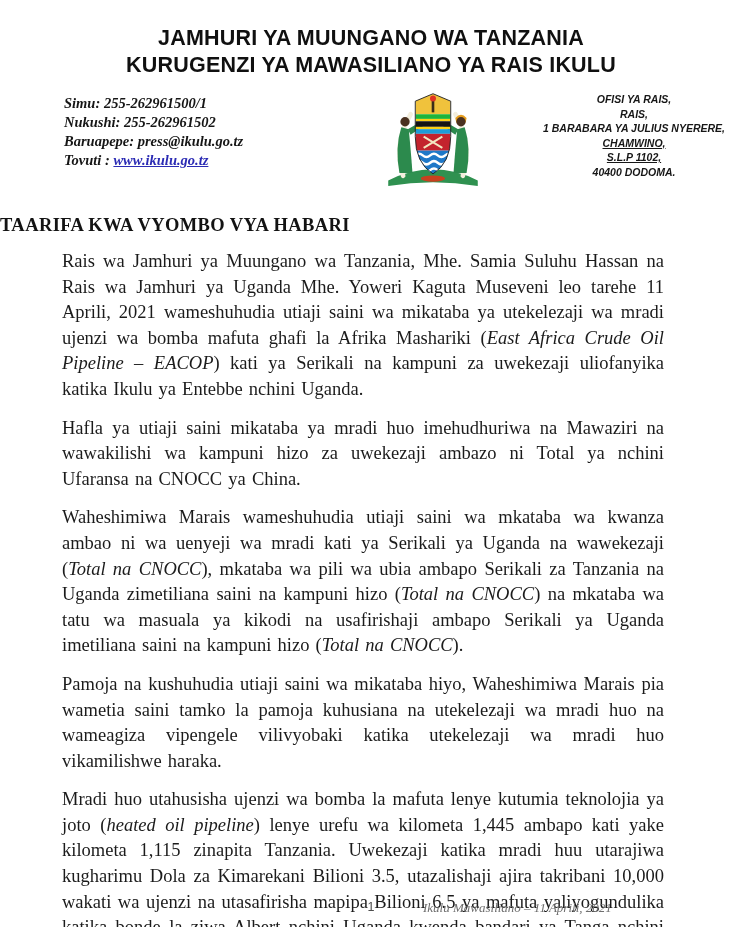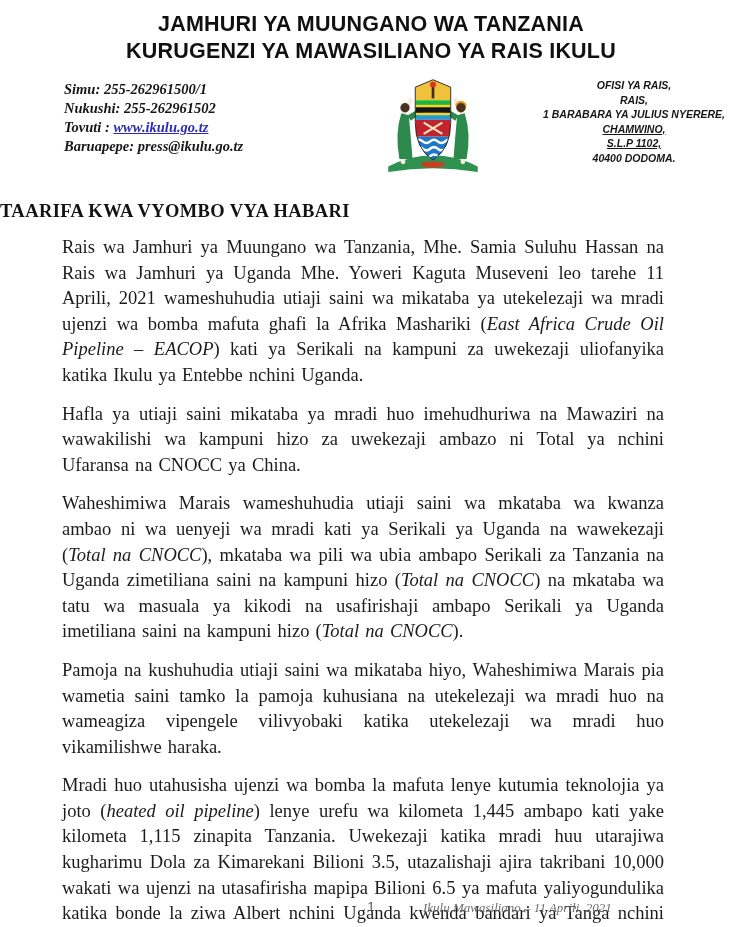--- a/index.html
+++ b/index.html
@@ -8,21 +8,21 @@
     width:742px;height:927px;
     margin:0 auto;
     background:#ffffff;
     color:#1b1b1b;
     font-family:"Liberation Serif",serif;
     overflow:hidden;
     box-sizing:border-box;
   }
   .masthead{
     text-align:center;
-    padding-top:11px;
+    padding-top:25px;
     font-family:"Liberation Sans",sans-serif;
     font-weight:700;
     font-size:21.5px;
     line-height:27px;
     color:#101010;
     letter-spacing:.2px;
   }
   .header-row{
     display:flex;
     justify-content:space-between;
@@ -106,22 +106,22 @@
   <div class="masthead">
     <div>JAMHURI YA MUUNGANO WA TANZANIA</div>
     <div>KURUGENZI YA MAWASILIANO YA RAIS IKULU</div>
   </div>
 
   <div class="header-row">
 
     <div class="contact">
       <div>Simu: 255-262961500/1</div>
       <div>Nukushi: 255-262961502</div>
+      <div>Baruapepe: press@ikulu.go.tz</div>
       <div><span>Tovuti : </span><span class="url">www.ikulu.go.tz</span></div>
-      <div>Baruapepe: press@ikulu.go.tz</div>
     </div>
 
     <div class="emblem-wrap">
       <svg width="112" height="97" viewBox="0 0 120 104" aria-hidden="true">
         <path d="M12,97 Q60,73 108,97 L108,103 Q60,95 12,103 Z" fill="#2f9150"></path>
         <ellipse cx="60" cy="95" rx="13" ry="3.4" fill="#c8401f"></ellipse>
         <path d="M28,92 Q17,58 36,26" stroke="#f3eedd" stroke-width="5" fill="none" stroke-linecap="round"></path>
         <path d="M92,92 Q103,58 84,26" stroke="#f3eedd" stroke-width="5" fill="none" stroke-linecap="round"></path>
         <circle cx="30" cy="34" r="5" fill="#4a3120"></circle>
         <path d="M26,40 Q19,62 24,89 L38,89 Q36,62 34,42 Z" fill="#2c8a4d"></path>

